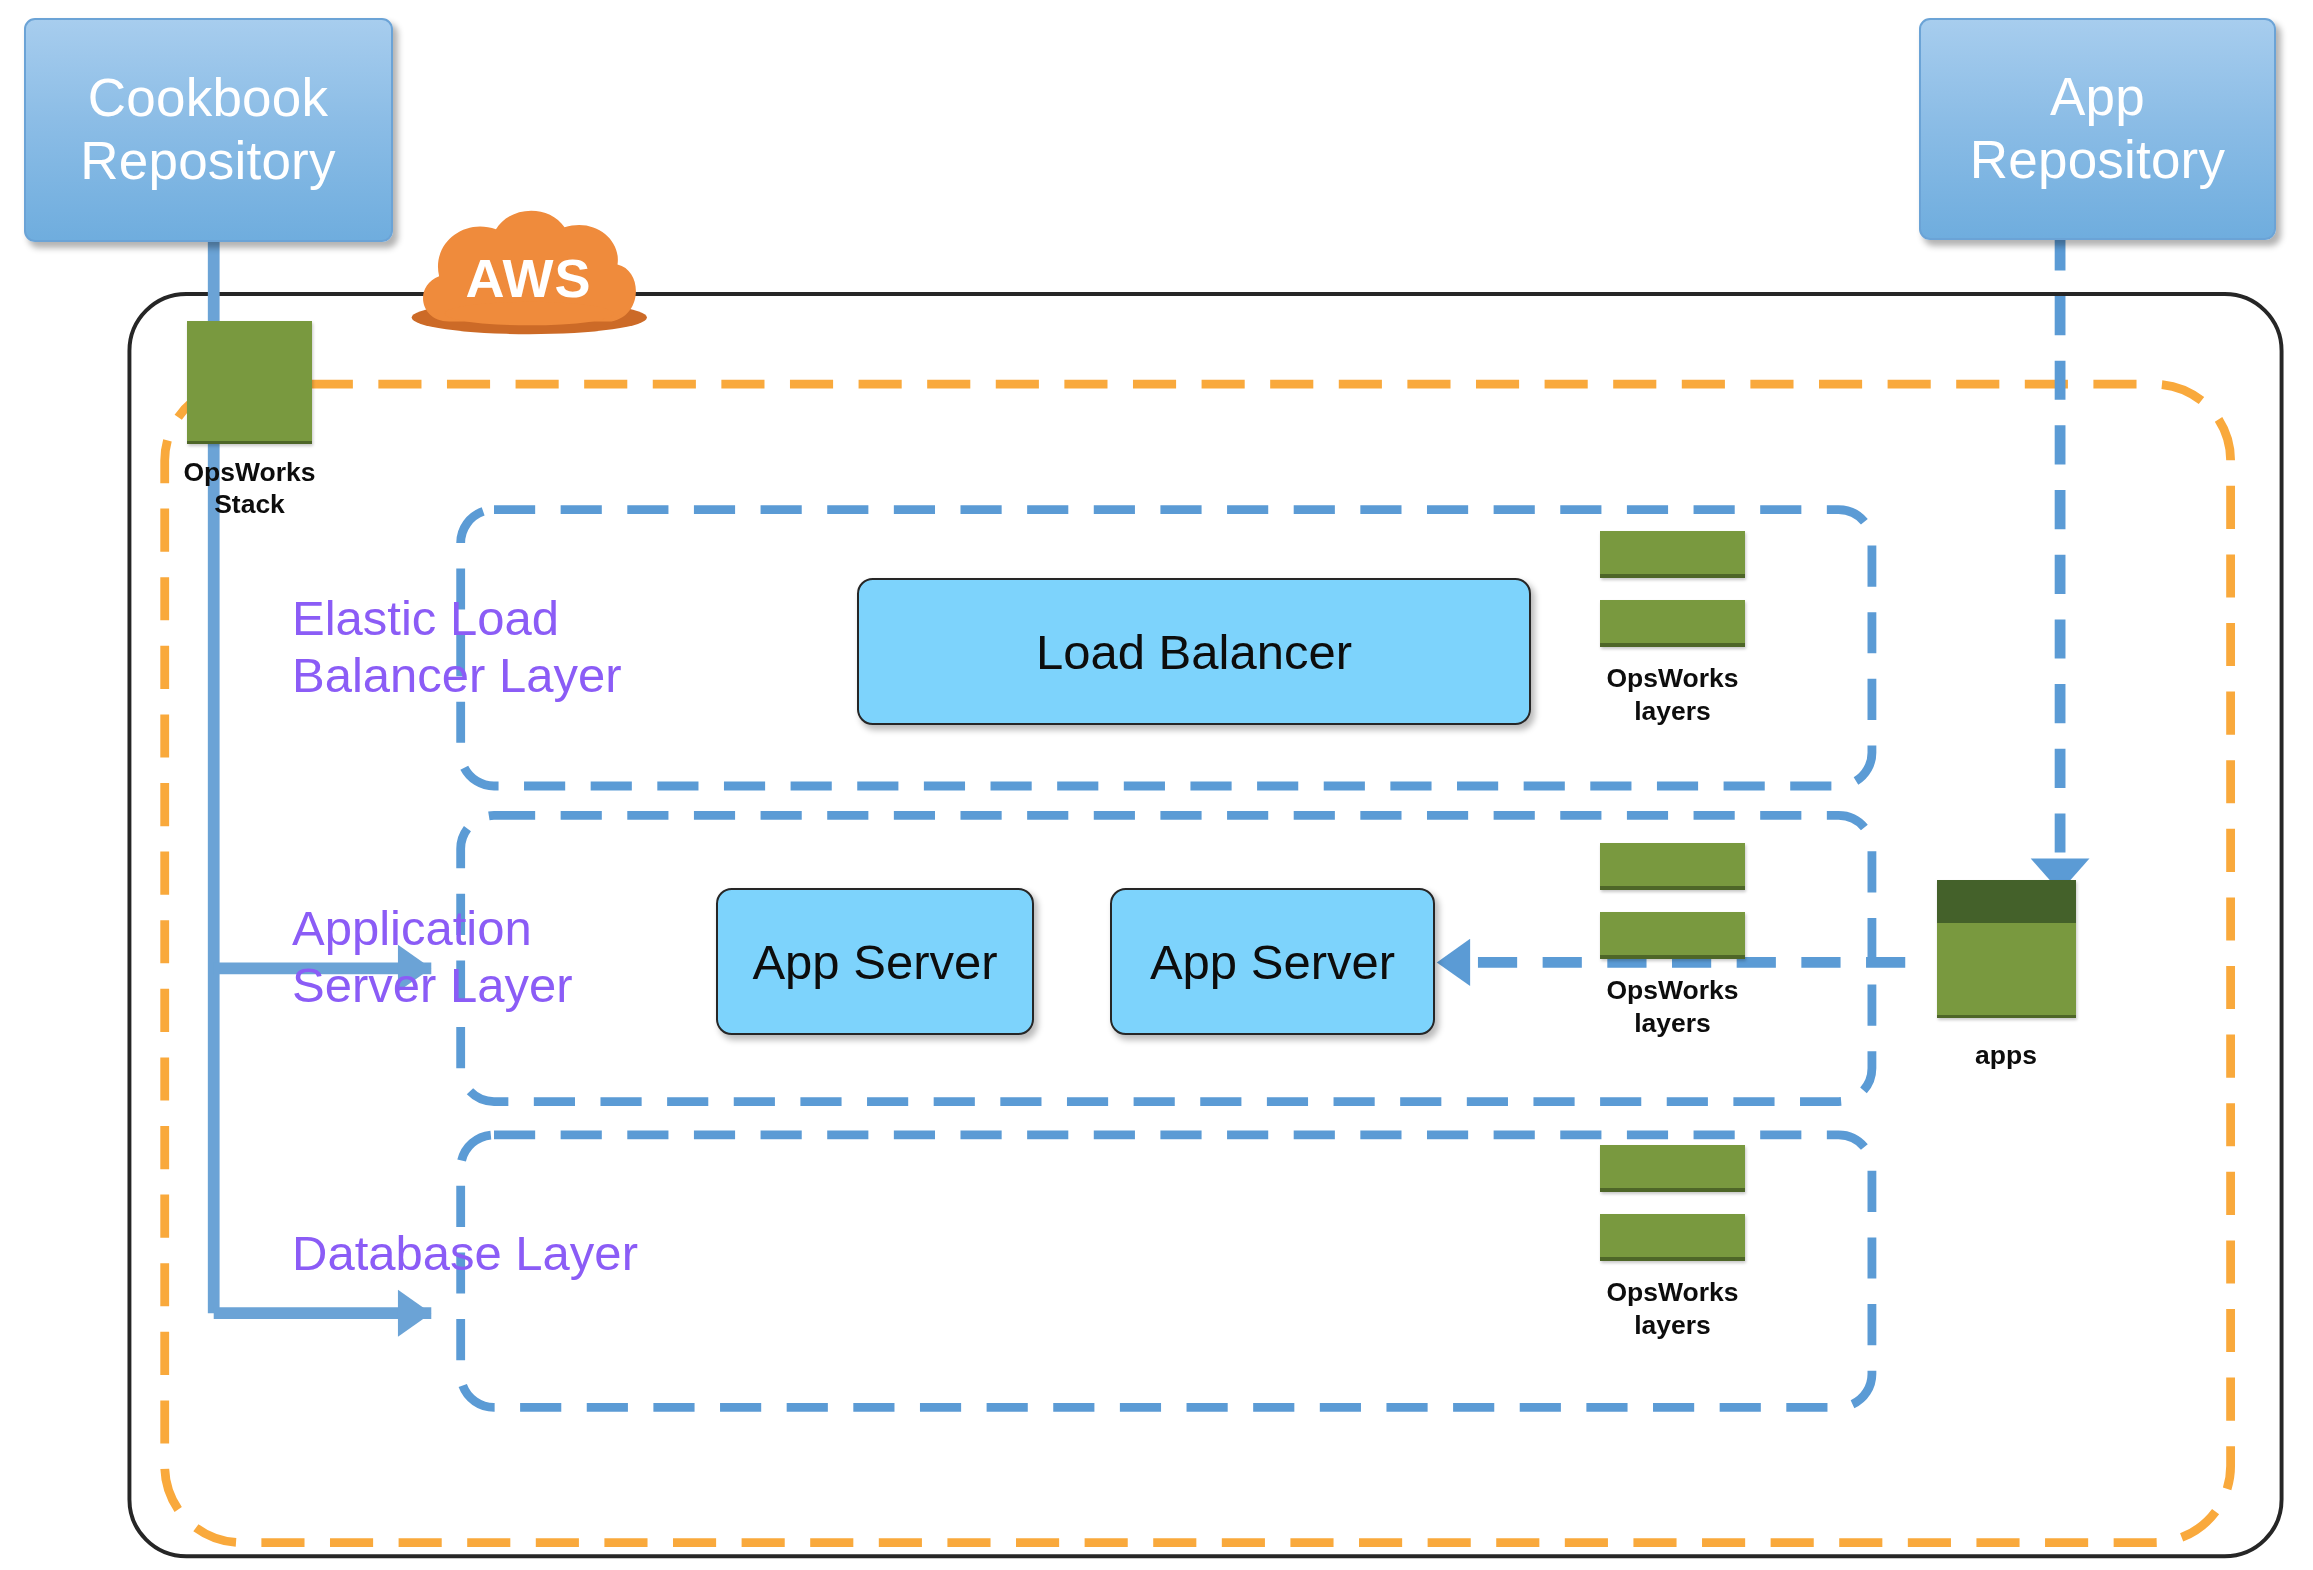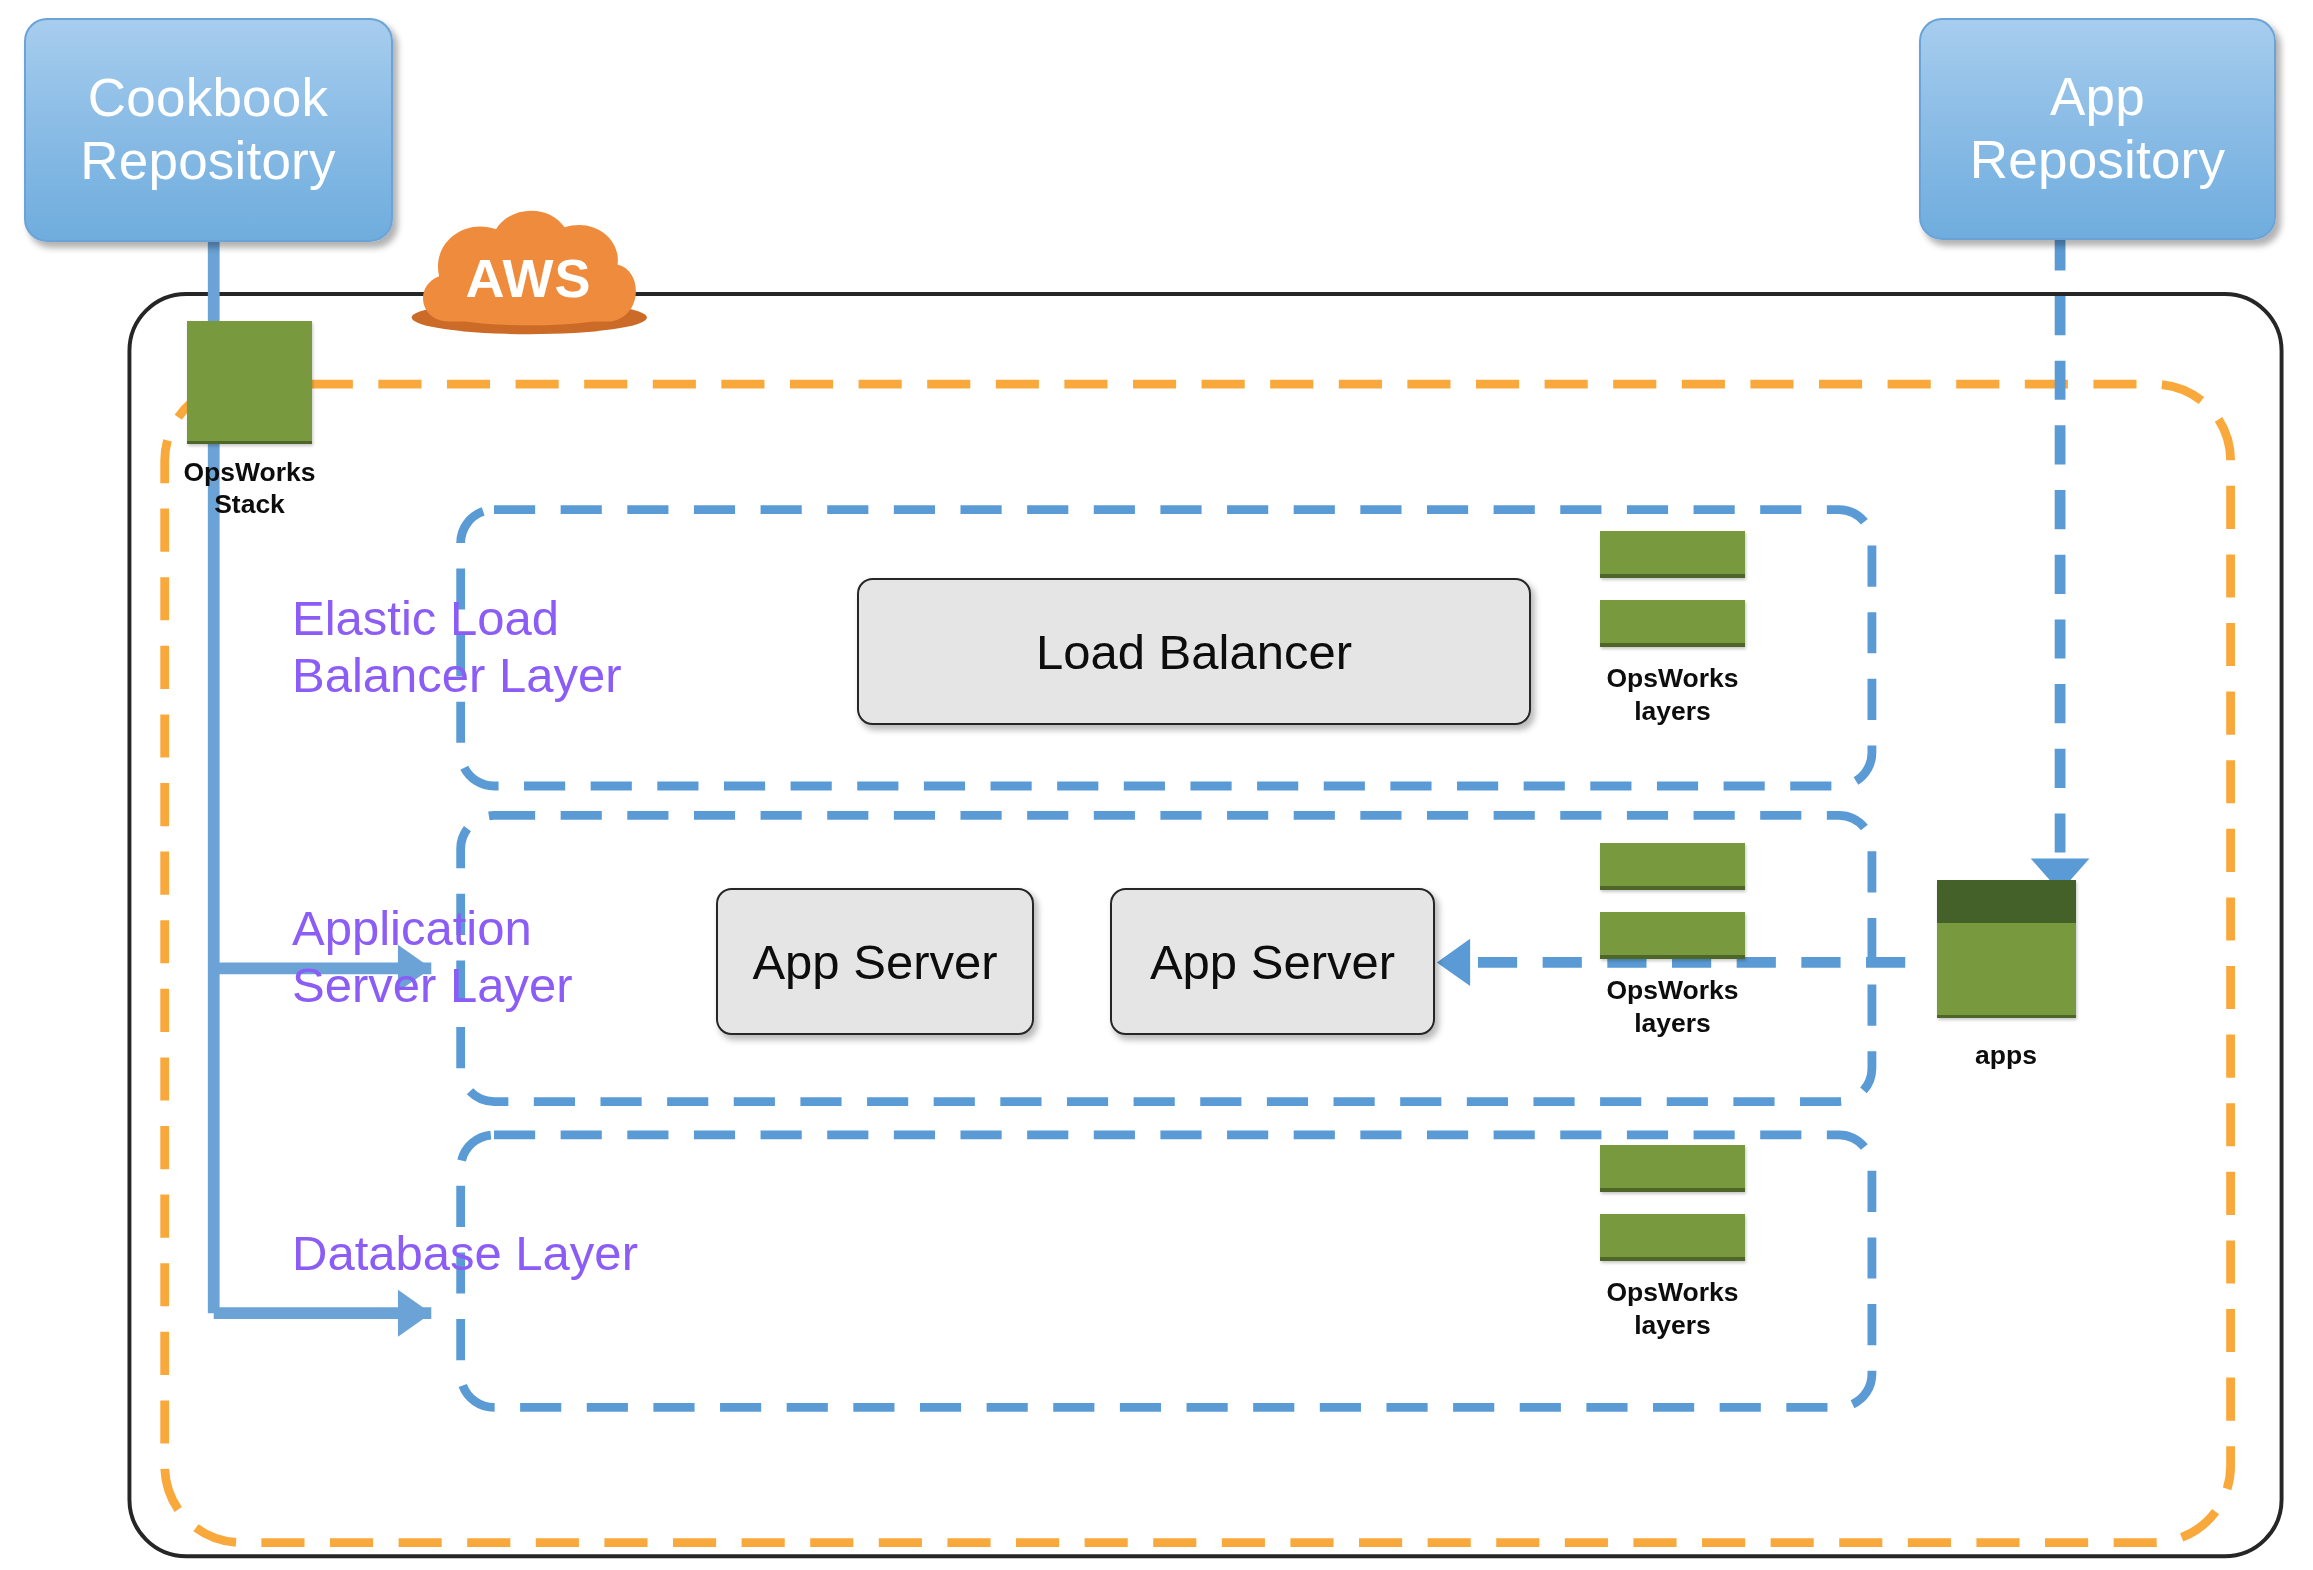--- a/index.html
+++ b/index.html
@@ -20,41 +20,41 @@
   #svg-layer {
     position: absolute;
     left: 0; top: 0;
     width: 2313px;
     height: 1570px;
   }
 
   
   .repo-box {
     position: absolute;
-    border-radius: 23px;
+    border-radius: 11px;
     background: linear-gradient(to bottom, #a7cdee 0%, #8cbde6 45%, #6fadde 100%);
     border: 2px solid #6ba3d6;
     box-shadow: 4.9px 5.9px 6.9px rgba(0,0,0,0.30);
     color: #ffffff;
     display: flex;
     align-items: center;
     justify-content: center;
     text-align: center;
     line-height: 1.18;
     font-size: 53px;
     font-weight: 400;
     letter-spacing: 0.2px;
   }
   #repo-cookbook { left: 23.5px;   top: 17.6px;  width: 365px; height: 220px; }
   #repo-app      { left: 1884px; top: 17.6px;  width: 353px; height: 218px; margin-left: 35px; }
 
   
   .server-box {
     position: absolute;
-    background: #e5e5e5;
+    background: #7dd3fc;
     border: 2px solid #262626;
     border-radius: 15.7px;
     box-shadow: 3.9px 4.9px 5.9px rgba(0,0,0,0.27);
     display: flex;
     align-items: center;
     justify-content: center;
     text-align: center;
     color: #0d0d0d;
     font-size: 49px;
     font-weight: 400;

